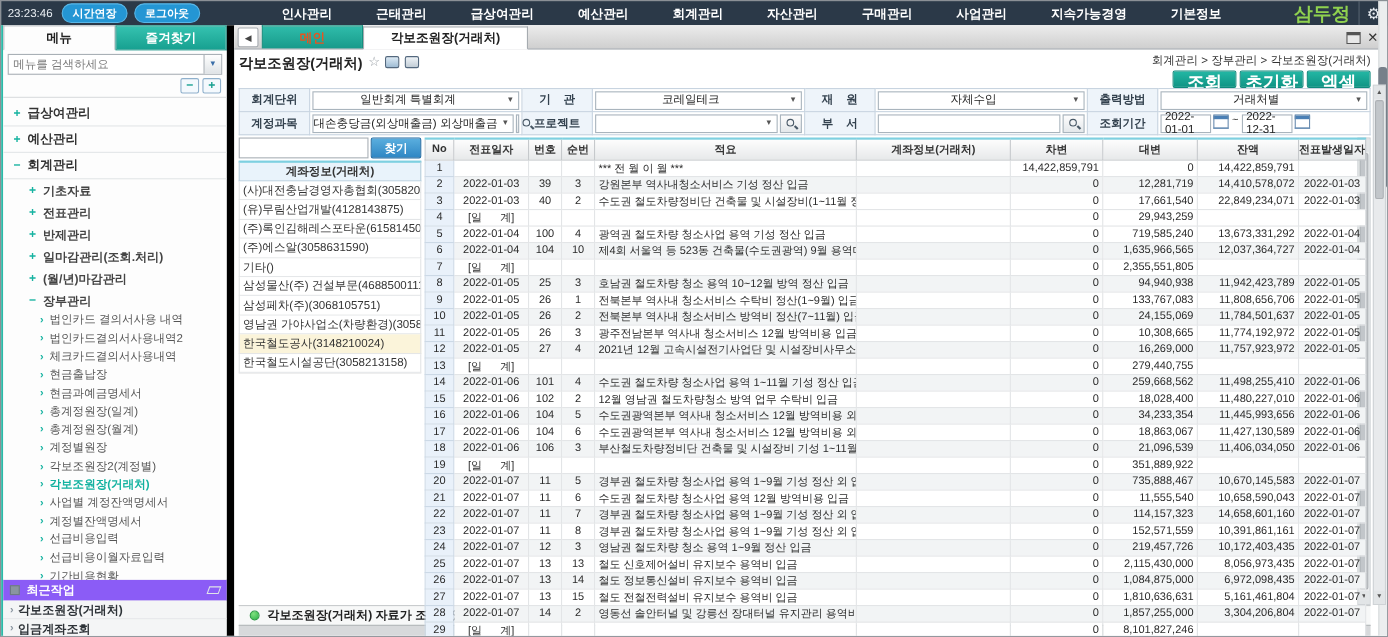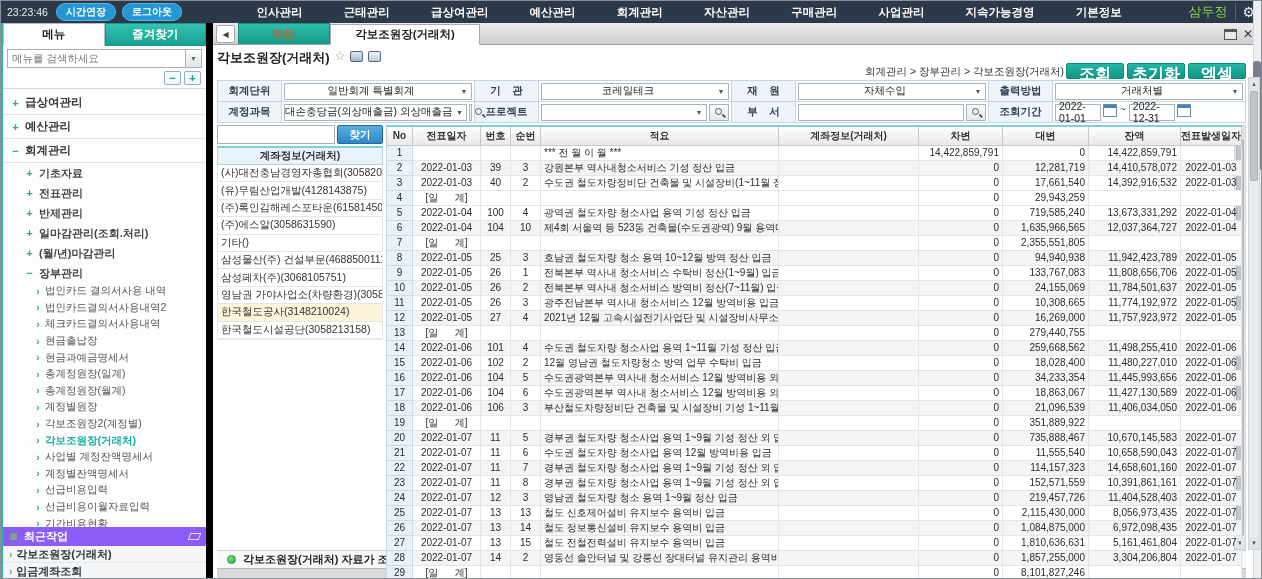--- a/index.html
+++ b/index.html
@@ -4,21 +4,21 @@
 <style>
   *{margin:0;padding:0;box-sizing:border-box}
   body{font-family:"Liberation Sans","DejaVu Sans",sans-serif;background:#9aa0a6}
   .app{width:1262px;height:579px;background:#eef0f1;overflow:hidden;position:relative;border:1px solid #8b9096}
   
   .topbar{height:22px;background:#2b3948;display:flex;align-items:center;color:#fff;font-size:11px;padding:0 6px;gap:6px}
   .time{color:#e8edf2;font-size:10.5px;margin-right:2px}
   .pill{background:#2496d4;border:1px solid #59b6e6;border-radius:9px;padding:1px 9px;font-size:10px;font-weight:bold;cursor:pointer}
   .topmenu{display:flex;flex:1;justify-content:space-around;margin:0 40px 0 48px}
   .topmenu-item{font-weight:bold;font-size:11.5px;cursor:pointer;white-space:nowrap}
-  .user{color:#8fd14f;font-weight:normal;font-size:13px;border-right:1px solid #55626f;padding-right:8px}
+  .user{color:#8fd14f;font-weight:bold;font-size:17px;border-right:1px solid #55626f;padding-right:8px}
   .gear{font-size:14px;color:#e8edf2;cursor:pointer;line-height:1}
   
   .bodyrow{display:flex;height:557px;border-left:2px solid #2bb9a7}
   
   .sidebar{width:210px;background:#eef0f1;border-right:7px solid #000000;display:flex;flex-direction:column}
   .side-tabs{display:flex;height:23px}
   .stab{flex:1;display:flex;align-items:center;justify-content:center;font-size:11.5px;font-weight:bold;cursor:pointer;border:1px solid #b7bcc0}
   .stab.active{background:#fdfdfd;color:#222;border-bottom-color:#fdfdfd}
   .stab.fav{background:linear-gradient(#35c2b0,#17a090);color:#fff;border-color:#149889}
   .side-search{padding:3px 4px 1px 4px;background:#fdfdfd}
@@ -53,21 +53,21 @@
   .winbox{width:13px;height:11px;border:1px solid #555;background:#e8e8e8;border-top:3px solid #555;margin:0 6px 4px 0;cursor:pointer}
   .closex{font-size:12px;font-weight:bold;color:#333;margin:0 8px 3px 0;cursor:pointer}
   .content{flex:1;position:relative;padding:2px 15px 0 4px;display:flex;flex-direction:column;min-height:0}
   
   .headband{height:32px;display:flex;justify-content:space-between}
   .titlerow{display:flex;align-items:flex-start;gap:5px;padding-top:2px}
   .ptitle{font-size:13px;font-weight:bold;color:#222}
   .star{color:#9aa0a6;font-size:12px;cursor:pointer;line-height:14px}
   .mini-icon{width:13px;height:11px;border:1px solid #53687e;background:linear-gradient(#dceaf5,#9fbcd4);border-radius:2px;margin-top:2px;cursor:pointer}
   .mini-icon.b{background:linear-gradient(#eef3f7,#c2cdd6)}
-  .headright{display:flex;flex-direction:row;align-items:flex-end;gap:2px}
+  .headright{display:flex;flex-direction:column;align-items:flex-end;gap:2px}
   .breadcrumb{font-size:10.5px;color:#333;padding-top:1px}
   .btns{display:flex;gap:3px}
   .tealbtn{min-width:58px;height:16px;background:linear-gradient(#23b7a4,#109485);border:1px solid #0e8a7c;color:#fff;font-weight:bold;font-size:16px;border-radius:2px;cursor:pointer;font-family:inherit}
   
   .filters{width:100%;border-collapse:collapse;table-layout:fixed;margin-top:1px}
   .filters td{border:1px solid #c8d4e0;height:21px;font-size:10.5px}
   .flabel{width:64px;background:#eef4fa;text-align:center;font-weight:bold;color:#33414e;white-space:pre}
   .fval{background:#fff;padding:1px 2px}
   .hgroup{display:flex;align-items:flex-start;gap:2px;height:17px}
   .sel{flex:1;height:17px;border:1px solid #a9b4bd;display:flex;align-items:center;background:#fff;cursor:pointer}
@@ -499,21 +499,21 @@
                   </tr>
                   <tr>
                     <td class="col-no">3</td>
                     <td class="col-date">2022-01-03</td>
                     <td class="col-num">40</td>
                     <td class="col-seq">2</td>
                     <td class="col-desc">수도권 철도차량정비단 건축물 및 시설장비(1~11월 정산) 입금</td>
                     <td class="col-acct"></td>
                     <td class="col-dr">0</td>
                     <td class="col-cr">17,661,540</td>
-                    <td class="col-bal">14,392,916,532</td>
+                    <td class="col-bal">22,849,234,071</td>
                     <td class="col-vd">2022-01-03</td>
                   </tr>
                   <tr class="sum">
                     <td class="col-no">4</td>
                     <td class="col-date">[일      계]</td>
                     <td class="col-num"></td>
                     <td class="col-seq"></td>
                     <td class="col-desc"></td>
                     <td class="col-acct"></td>
                     <td class="col-dr">0</td>
@@ -751,21 +751,21 @@
                   </tr>
                   <tr>
                     <td class="col-no">24</td>
                     <td class="col-date">2022-01-07</td>
                     <td class="col-num">12</td>
                     <td class="col-seq">3</td>
                     <td class="col-desc">영남권 철도차량 청소 용역 1~9월 정산 입금</td>
                     <td class="col-acct"></td>
                     <td class="col-dr">0</td>
                     <td class="col-cr">219,457,726</td>
-                    <td class="col-bal">11,404,528,403</td>
+                    <td class="col-bal">10,172,403,435</td>
                     <td class="col-vd">2022-01-07</td>
                   </tr>
                   <tr>
                     <td class="col-no">25</td>
                     <td class="col-date">2022-01-07</td>
                     <td class="col-num">13</td>
                     <td class="col-seq">13</td>
                     <td class="col-desc">철도 신호제어설비 유지보수 용역비 입금</td>
                     <td class="col-acct"></td>
                     <td class="col-dr">0</td>

